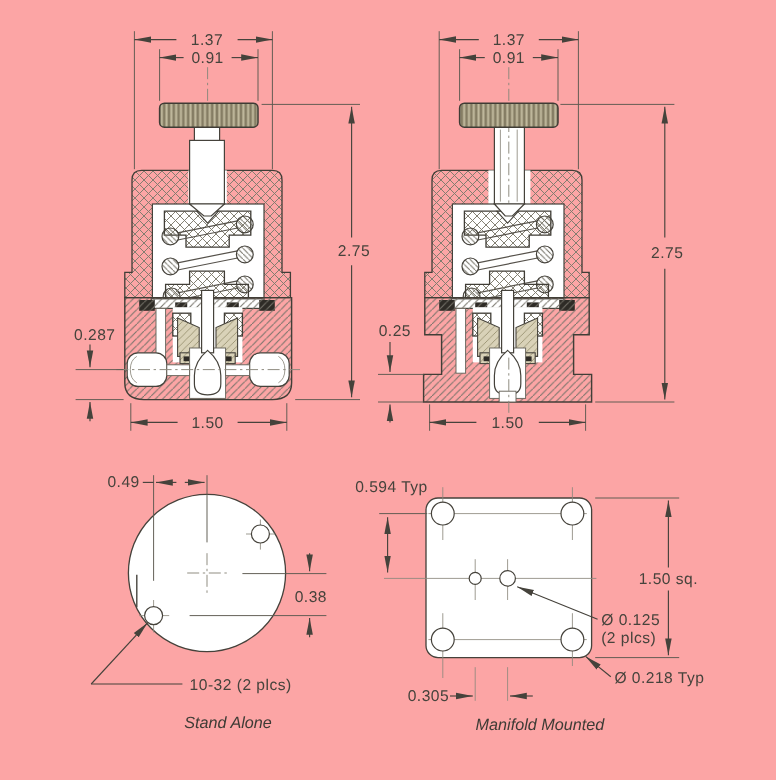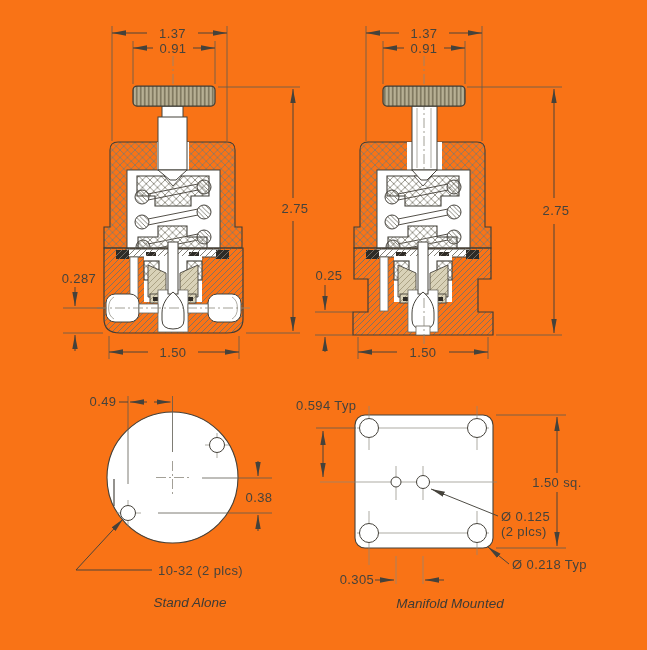--- a/index.html
+++ b/index.html
@@ -1,16 +1,16 @@
 <!DOCTYPE html>
 <html><head>
 <meta charset="utf-8">
 <style>
   html,body{margin:0;padding:0;background:#ffffff;}
-  .stage{position:relative;width:647px;height:650px;background:#f97316;overflow:hidden;}
+  .stage{position:relative;width:647px;height:650px;background:#fca5a5;overflow:hidden;}
   svg{position:absolute;left:0;top:0;}
   svg text{font-family:"Liberation Sans",sans-serif;fill:#46433c;}
   .dim{font-size:13px;letter-spacing:.4px;}
   .cap{font-size:13.5px;font-style:italic;fill:#3e3b35;}
   .ln{stroke:#45423b;stroke-width:1.15;fill:none;}
   .ext{stroke:#5d5a50;stroke-width:.8;fill:none;}
   .dml{stroke:#45423b;stroke-width:.95;fill:none;}
   .tick{stroke:#8b887c;stroke-width:.7;fill:none;}
   .cl{stroke:#8b887c;stroke-width:.8;fill:none;stroke-dasharray:10 3 2 3;}
   .wf{fill:#fff;stroke:#45423b;stroke-width:1;}

